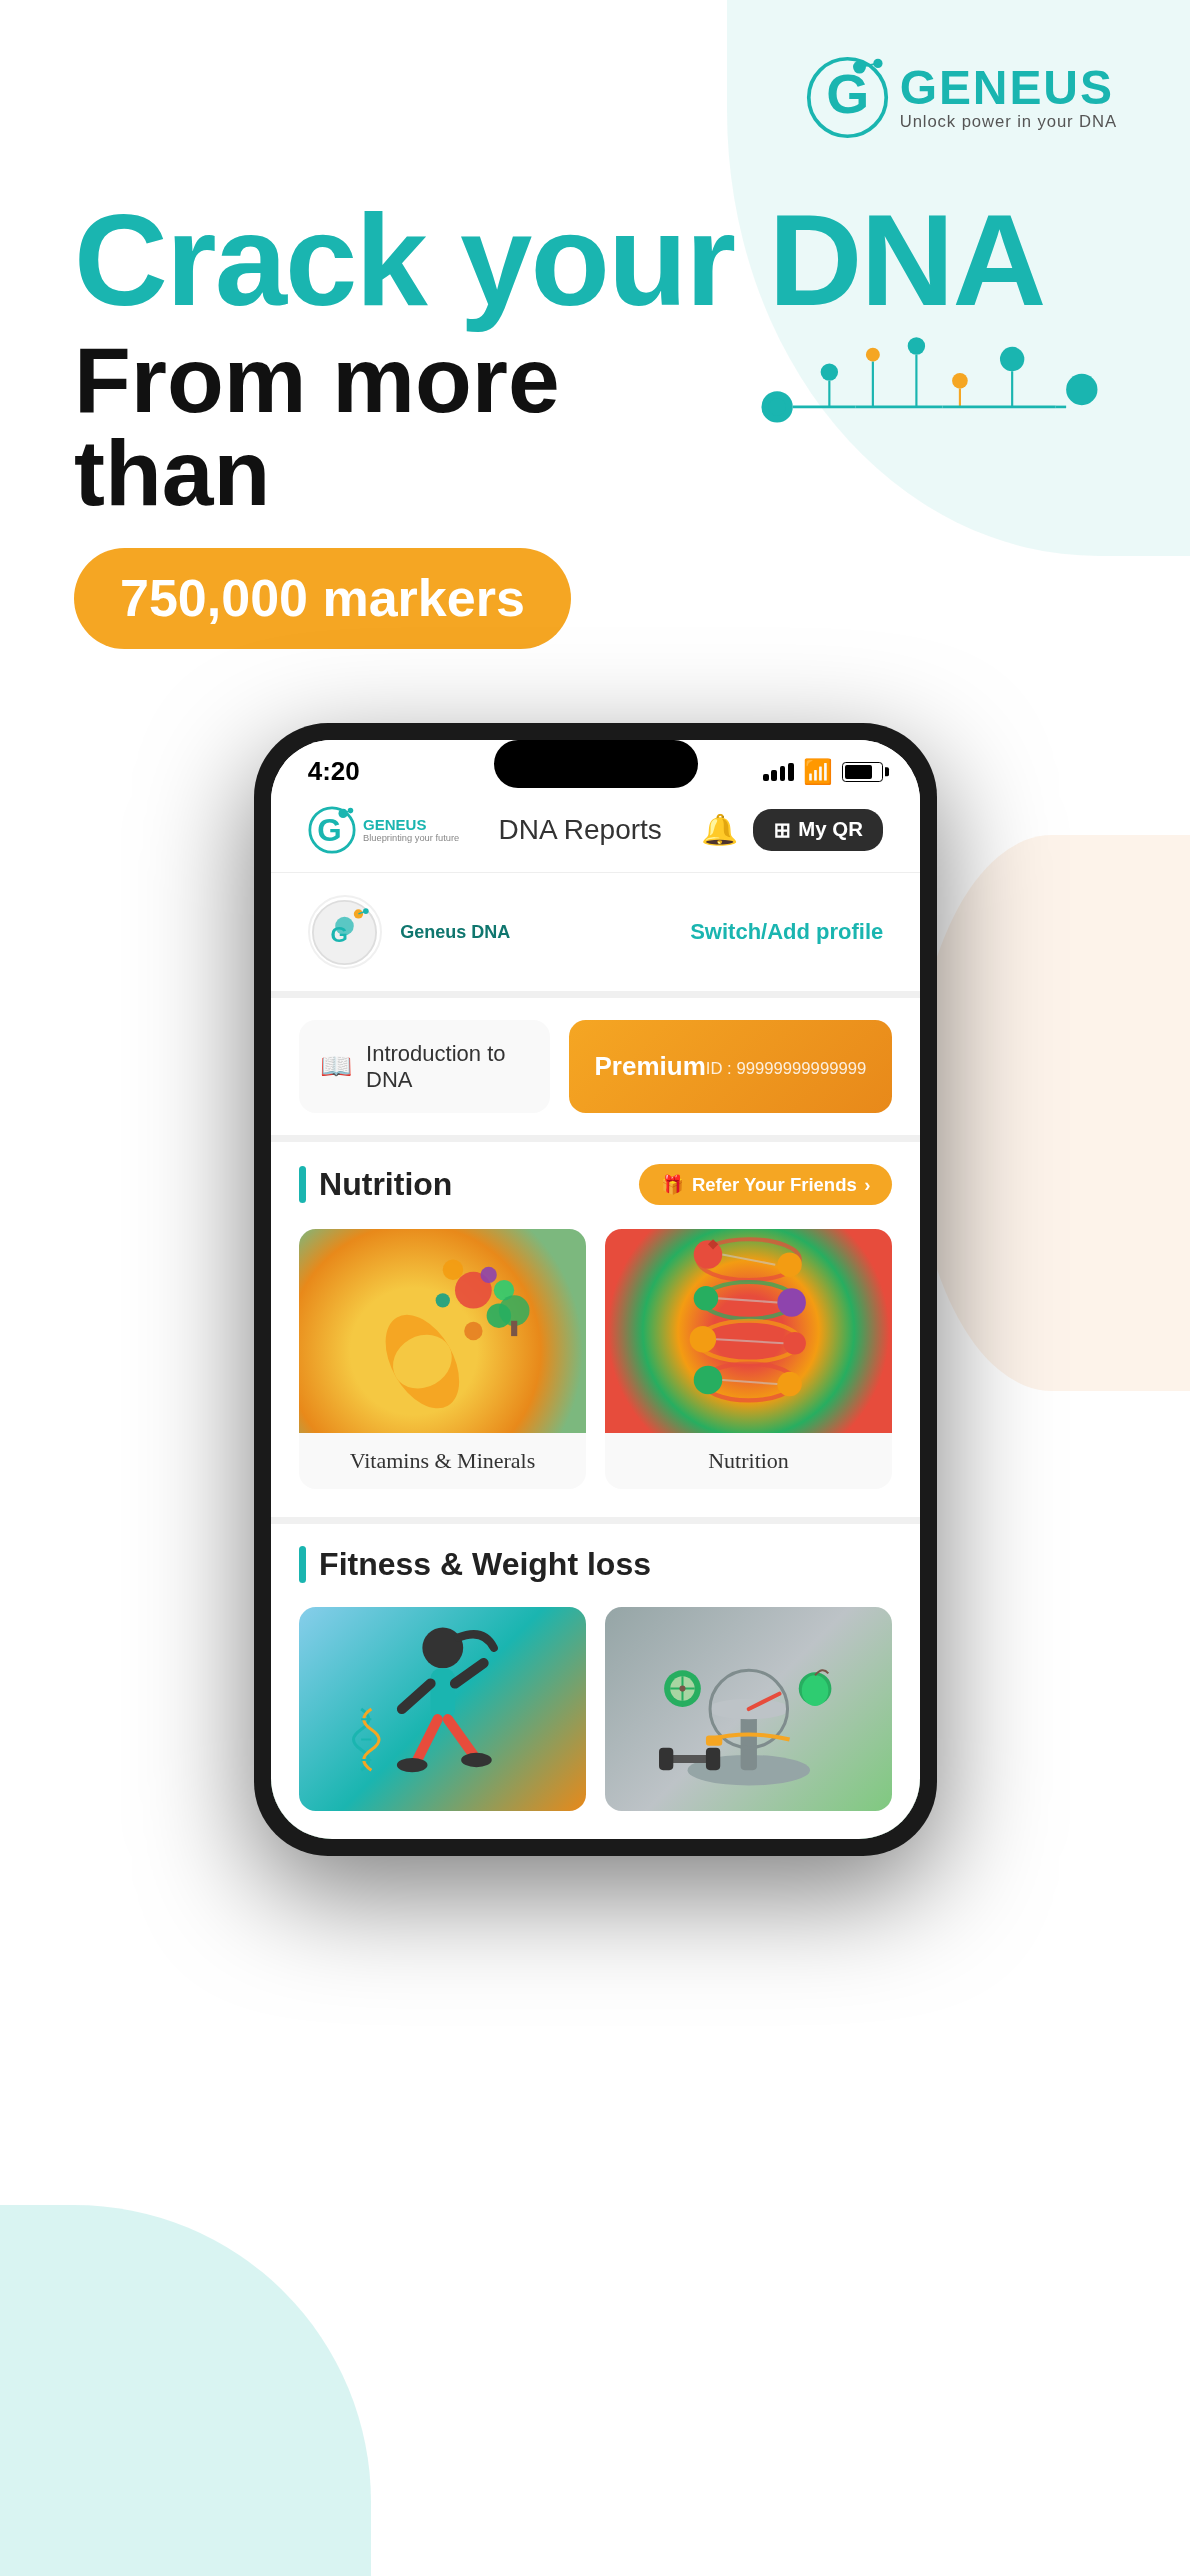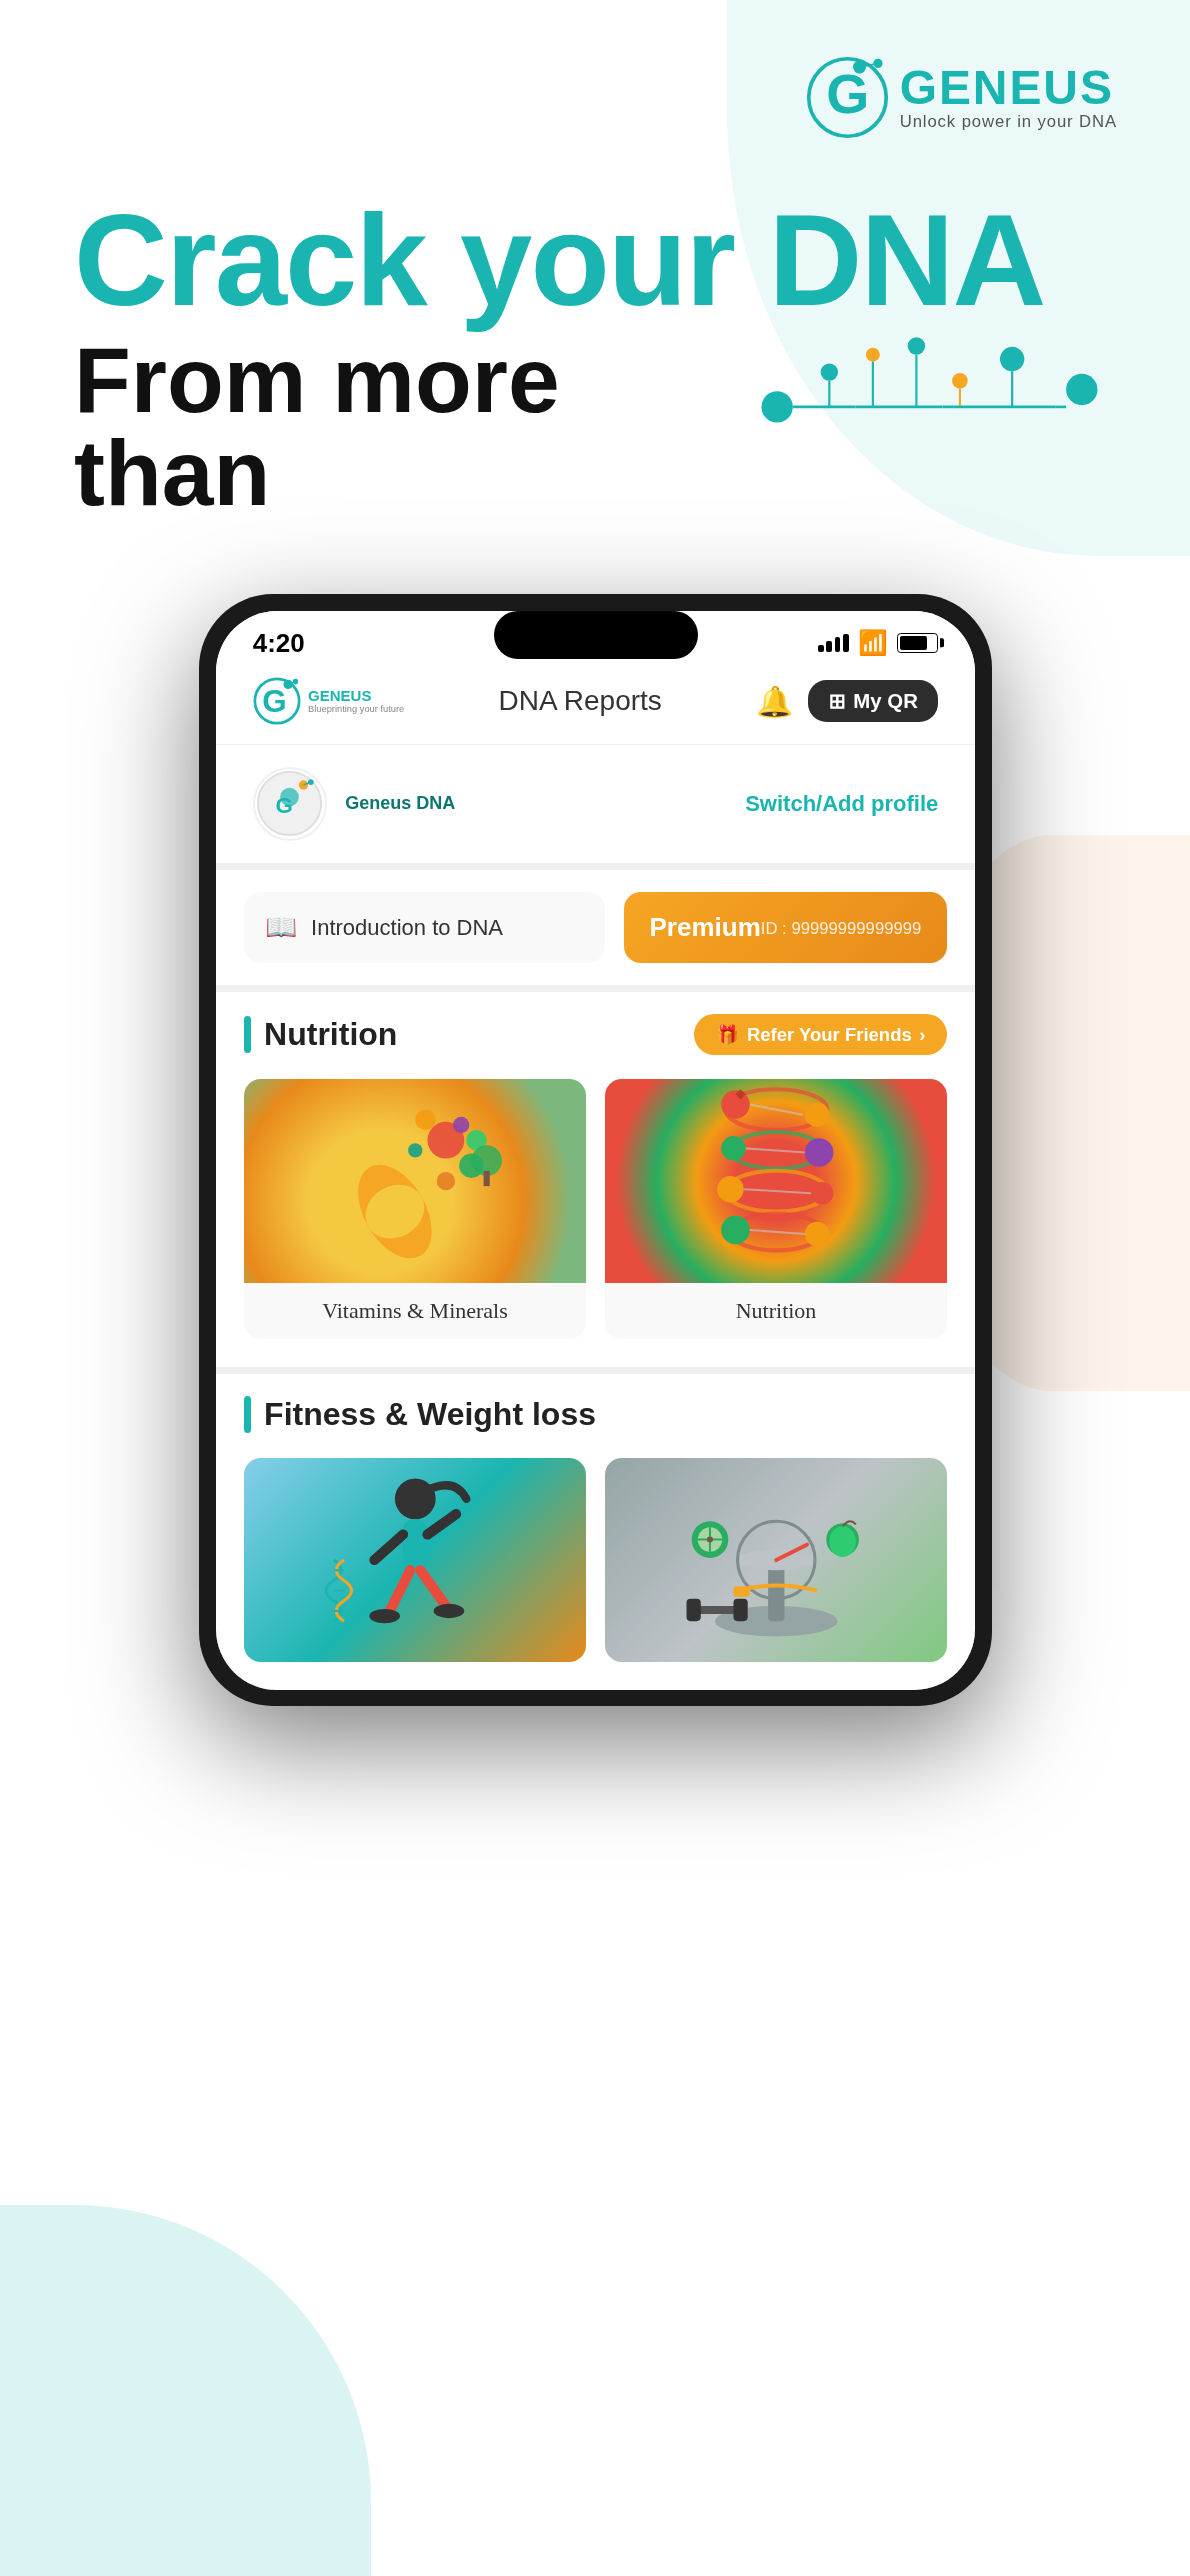--- a/index.html
+++ b/index.html
@@ -123,21 +123,21 @@
     .phone-section {
       position: relative;
       z-index: 10;
       display: flex;
       justify-content: center;
       margin-top: 56px;
       padding-bottom: 74px;
     }
 
     .phone-outer {
-      width: 793px;
+      width: 683px;
       background: #1a1a1a;
       border-radius: 74px;
       padding: 16.7px;
       box-shadow: 0 37px 111px rgba(0,0,0,0.5);
       position: relative;
     }
 
     .phone-inner {
       background: #f5f5f5;
       border-radius: 61px;
@@ -517,20 +517,23 @@
       <line x1="120" y1="80" x2="220" y2="80" stroke="#1ab5b0" stroke-width="3"></line>
       <circle cx="240" cy="50" r="9" fill="#f5a623"></circle>
       <line x1="240" y1="59" x2="240" y2="80" stroke="#f5a623" stroke-width="2.5"></line>
       <line x1="220" y1="80" x2="350" y2="80" stroke="#1ab5b0" stroke-width="3"></line>
       <circle cx="300" cy="25" r="14" fill="#1ab5b0"></circle>
       <line x1="300" y1="39" x2="300" y2="80" stroke="#1ab5b0" stroke-width="2.5"></line>
       <circle cx="380" cy="60" r="18" fill="#1ab5b0"></circle>
       <line x1="350" y1="80" x2="362" y2="80" stroke="#1ab5b0" stroke-width="3"></line>
     </svg>
   </div>
+  <div class="markers-badge">
+    <span class="markers-badge-text">750,000 markers</span>
+  </div>
 </div>
 
 <div class="phone-section">
   <div class="phone-outer">
 
     <div class="dynamic-island"></div>
 
     <div class="phone-inner">
 
       <div class="status-bar">

